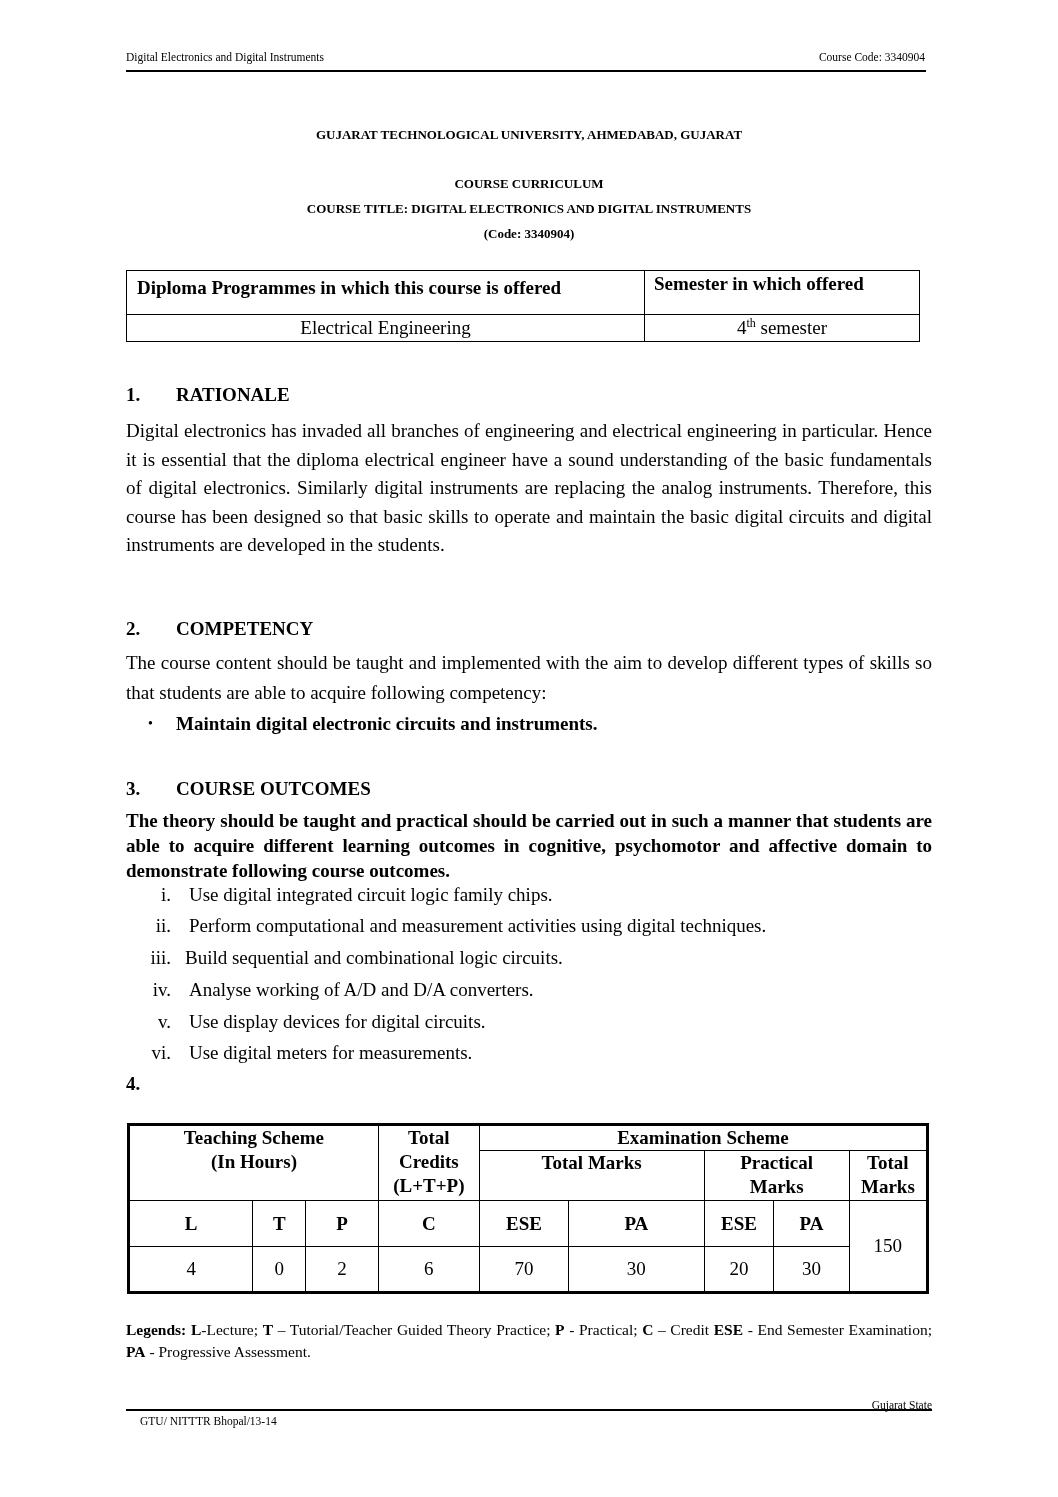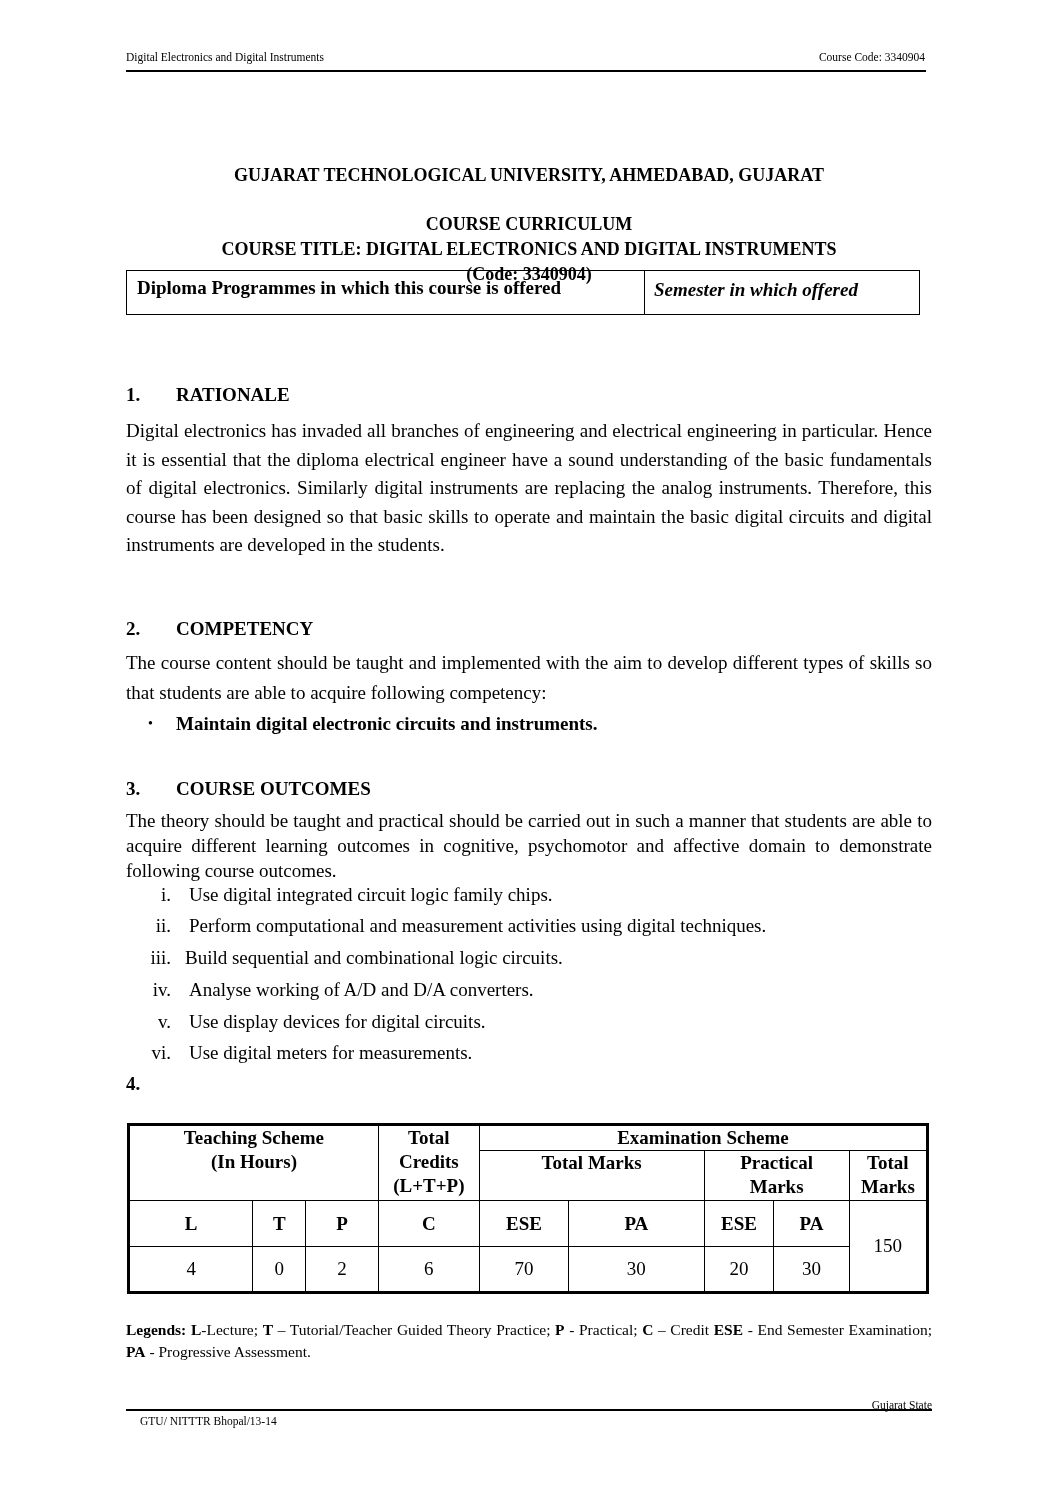--- a/index.html
+++ b/index.html
@@ -2,21 +2,21 @@
 <html><head>
 <meta charset="utf-8">
 <style>
   html, body { margin: 0; padding: 0; background: #ffffff; }
   body { width: 1058px; height: 1497px; position: relative; font-family: "Liberation Serif", serif; color: #000; overflow: hidden; }
   .abs { position: absolute; }
   .hdr { font-size: 11.5px; }
   .rule { position: absolute; background: #000; height: 2px; }
   .center { text-align: center; }
   .bold { font-weight: bold; }
-  .title { font-size: 18px; font-weight: bold; width: 100%; left: 0; margin-top: 38px; }
+  .title { font-size: 13px; font-weight: bold; width: 100%; left: 0; }
   .sec-head { font-size: 19px; font-weight: bold; }
   .sec-num { position: absolute; left: 0; }
   .sec-label { position: absolute; left: 50px; }
   .para { font-size: 19px; line-height: 28.5px; text-align: justify; text-align-last: left; }
   table { border-collapse: collapse; }
   .prog td { border: 1.5px solid #000; font-size: 19px; padding: 0; }
   .scheme { border: 3px solid #000000; }
   .scheme td { border: 1.5px solid #000; font-size: 19px; text-align: center; vertical-align: middle; padding: 0; line-height: 24px; }
   .outcome { position: absolute; font-size: 19px; }
   .outcome .num { position: absolute; text-align: right; width: 45px; left: 0; }
@@ -32,21 +32,25 @@
 
 <div class="abs title center" style="top:127px;">GUJARAT TECHNOLOGICAL UNIVERSITY, AHMEDABAD, GUJARAT</div>
 <div class="abs title center" style="top:176px;">COURSE CURRICULUM</div>
 <div class="abs title center" style="top:201px;">COURSE TITLE: DIGITAL ELECTRONICS AND DIGITAL INSTRUMENTS</div>
 <div class="abs title center" style="top:226px;">(Code: 3340904)</div>
 
 <table class="abs prog" style="left:126px; top:270px; width:794px;">
   <tbody>
       <tr style="height:44px;">
     <td class="bold" style="width:507px; padding-left:10px; vertical-align:top; padding-top:6px;">Diploma Programmes in which this course is offered</td>
-    <td class="bold" style="padding-left:9px; vertical-align:top; padding-top:8px;font-style:italic;">Semester in which offered</td>
+    <td class="bold" style="padding-left:9px; vertical-align:top; padding-top:2px;">Semester in which offered</td>
+  </tr>
+  <tr style="height:27px;">
+    <td class="center">Electrical Engineering</td>
+    <td class="center"><span>4</span><sup style="font-size:12px;">th</sup><span> semester</span></td>
   </tr>
 </tbody>
   </table>
 
 <div class="abs sec-head" style="left:126px; top:384px; width:300px; height:24px;">
   <span class="sec-num">1.</span>
   <span class="sec-label">RATIONALE</span>
 </div>
 <div class="abs para" style="left:126px; top:417px; width:806px;">Digital electronics has invaded all branches of engineering and electrical engineering in particular. Hence it is essential that the diploma electrical engineer have a sound understanding of the basic fundamentals of digital electronics. Similarly digital instruments are replacing the analog instruments. Therefore, this course has been designed so that basic skills to operate and maintain the basic digital circuits and digital instruments are developed in the students.</div>
 
@@ -57,21 +61,21 @@
 <div class="abs para" style="left:126px; top:648px; width:806px; line-height:30px;">The course content should be taught and implemented with the aim to develop different types of skills so that students are able to acquire following competency:</div>
 <div class="abs" style="left:148px; top:713px; font-size:19px; font-weight:bold;">
   <span style="font-weight:normal; font-size:14px; position:relative; top:-2px;">•</span>
   <span style="position:absolute; left:28px; white-space:nowrap;">Maintain digital electronic circuits and instruments.</span>
 </div>
 
 <div class="abs sec-head" style="left:126px; top:778px; width:300px; height:24px;">
   <span class="sec-num">3.</span>
   <span class="sec-label">COURSE OUTCOMES</span>
 </div>
-<div class="abs para" style="left:126px; top:808px; width:806px; line-height:25px;">The theory should be taught and practical should be carried out in such a manner that students are able to acquire different learning outcomes in cognitive, psychomotor and affective domain to demonstrate following course outcomes.</div>
+<div class="abs para" style="left:126px; top:808px; width:806px; line-height:25px;font-weight:bold;">The theory should be taught and practical should be carried out in such a manner that students are able to acquire different learning outcomes in cognitive, psychomotor and affective domain to demonstrate following course outcomes.</div>
 
 <div class="outcome" style="left:126px; top:884px;">
   <span class="num">i.</span>
   <span class="txt">Use digital integrated circuit logic family chips.</span>
 </div>
 <div class="outcome" style="left:126px; top:915px;">
   <span class="num">ii.</span>
   <span class="txt">Perform computational and measurement activities using digital techniques.</span>
 </div>
 <div class="outcome" style="left:126px; top:947px;">

